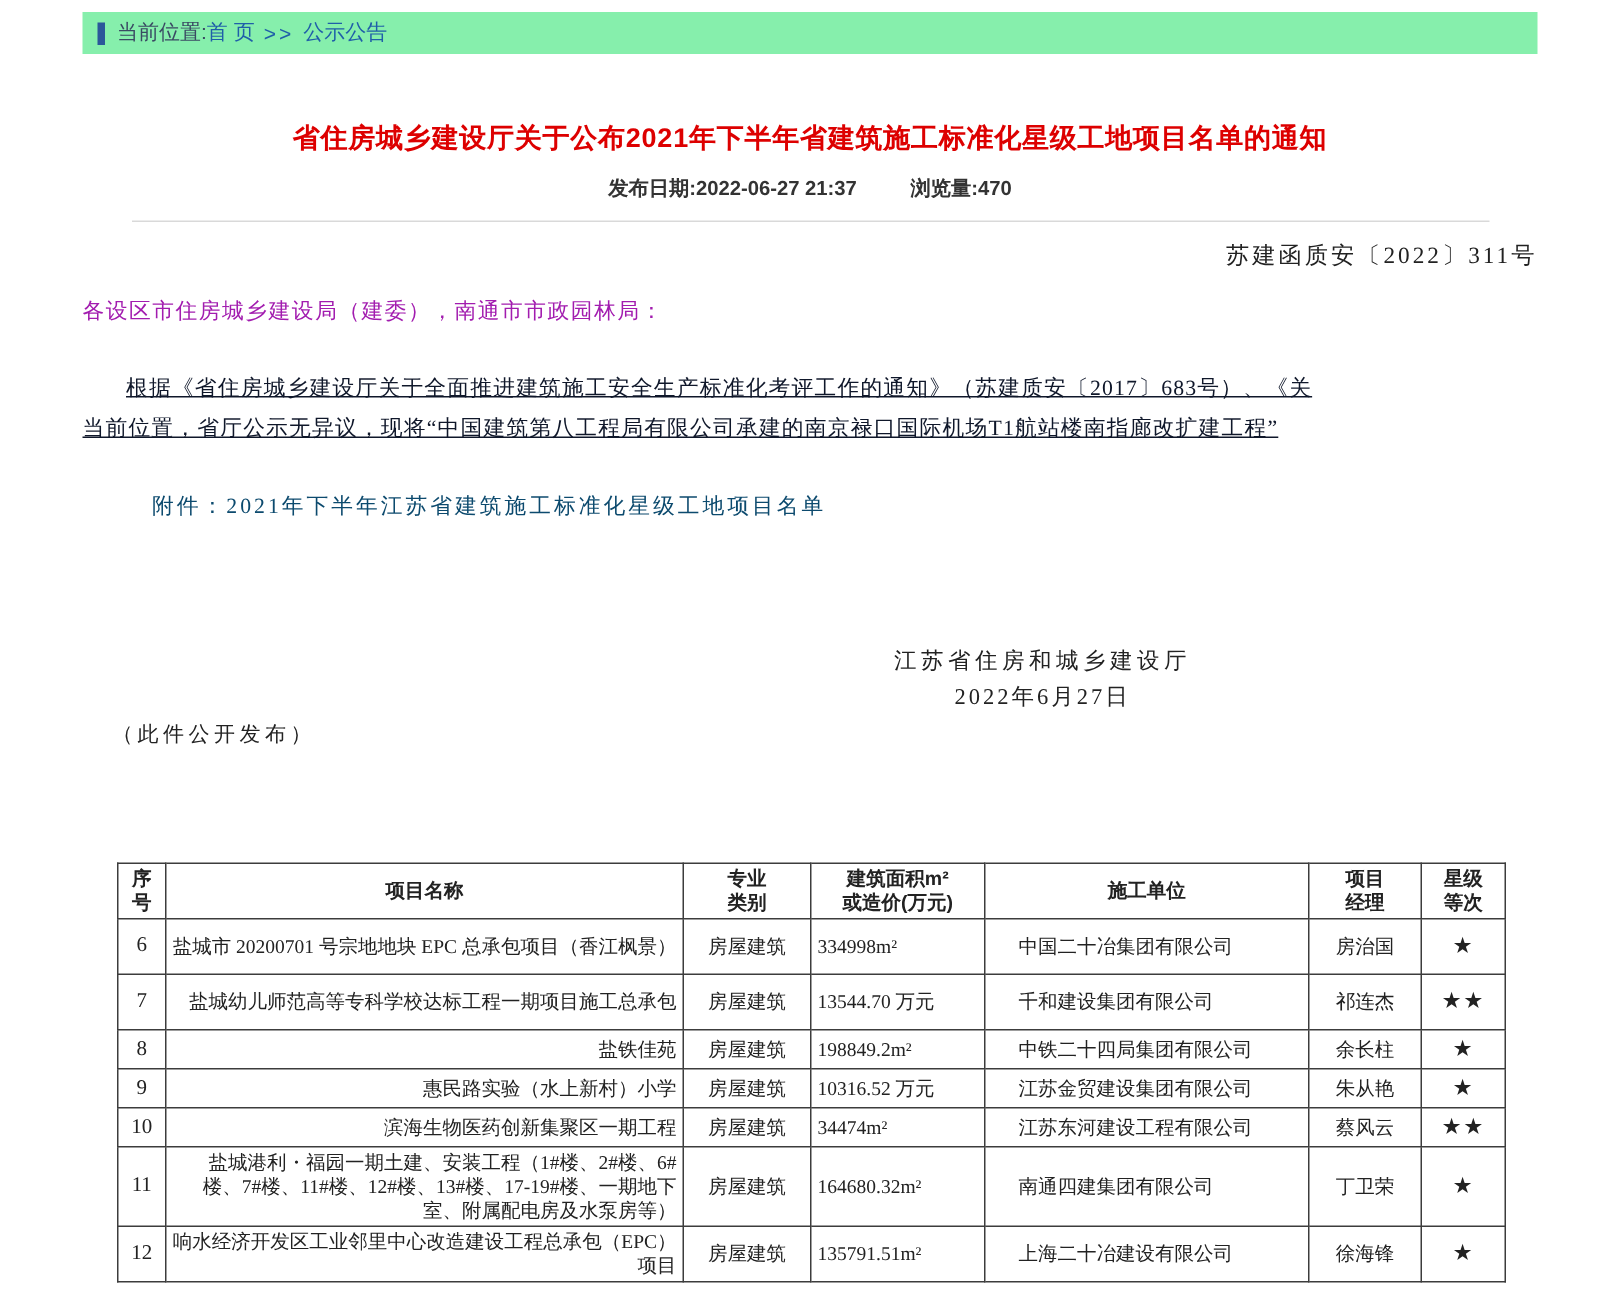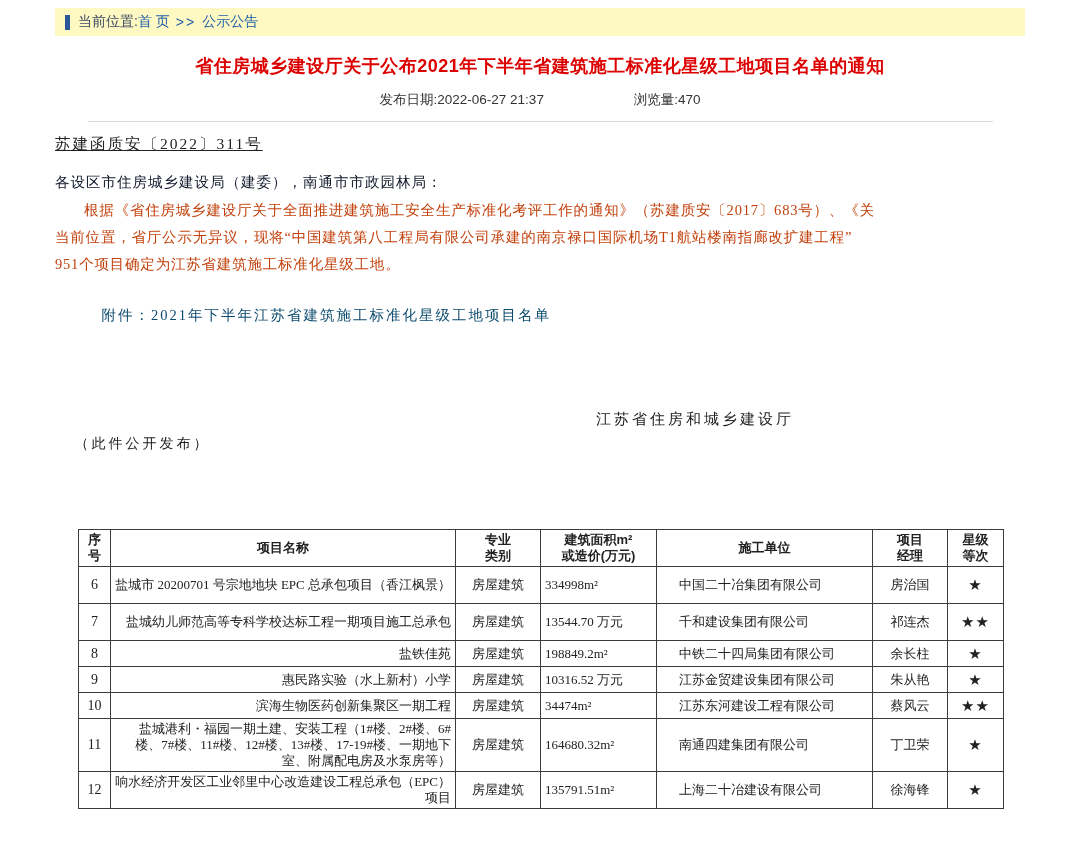--- a/index.html
+++ b/index.html
@@ -3,78 +3,77 @@
 <meta charset="utf-8">
 <style>
   * { margin: 0; padding: 0; box-sizing: border-box; }
   html, body { width: 1080px; height: 860px; overflow: hidden; background: #ffffff; }
   body { font-family: "Liberation Serif", "DejaVu Serif", serif; color: #222; }
 
   
   .crumbbar {
     margin: 8px 55px 0 55px;
     height: 28px;
-    background: #fef9c3;
+    background: #86efac;
     display: flex;
     align-items: center;
     padding-left: 10px;
     font-family: "Liberation Sans", "DejaVu Sans", sans-serif;
     font-size: 14px;
     color: #3a4a63;
   }
   .crumb-marker {
     display: inline-block;
     width: 5px; height: 15px;
     background: #2b579a;
     margin-right: 8px;
   }
   .crumbbar a { color: #1f5fa9; text-decoration: none; cursor: pointer; }
   .crumb-sep { color: #1f5fa9; margin: 0 6px; letter-spacing: 2px; }
 
   
   .article { padding: 0 55px; }
   .art-title {
-    margin-top: 18px;
+    margin-top: 44px;
     text-align: center;
     color: #dd0000;
     font-weight: bold;
     font-size: 18px;
     font-family: "Liberation Sans", "DejaVu Sans", sans-serif;
     letter-spacing: 0.5px;
   }
   .art-meta {
     margin-top: 13px;
     text-align: center;
     font-size: 13.5px;
     color: #333;
     font-family: "Liberation Sans", "DejaVu Sans", sans-serif;
   }
-  .art-meta span { margin: 0 43px; }
+  .art-meta span { margin: 0 16px; font-weight: bold; }
   .divider {
     margin: 12px auto 0 auto;
     width: 905px;
     border-top: 1px solid #d9d9d9;
     height: 0;
   }
   .doc-number {
     margin-top: 12px;
-    text-align: left;
+    text-align: right;
     font-size: 15.5px;
     color: #222;
     letter-spacing: 2px;
-    text-decoration: underline;
   }
   .salutation {
     margin-top: 16px;
     font-size: 14.5px;
     line-height: 22px;
-    color: #0f172a;
+    color: #a21caf;
     letter-spacing: 1px;
   }
-  .body-para { margin-top: 4px; font-size: 14.5px; color: #c2410c; letter-spacing: 0.8px; }
+  .body-para { margin-top: 27px; font-size: 14.5px; color: #0f172a; letter-spacing: 0.8px; text-decoration: underline; }
   .body-line { line-height: 27px; white-space: nowrap; }
   .body-line.first { text-indent: 2em; }
   .attachment {
     margin-top: 28px;
     font-size: 14.5px;
     letter-spacing: 2px;
     padding-left: 3.2em;
     color: #0c4a6e;
   }
   .issuer-block {
@@ -159,27 +158,27 @@
 
   <div class="divider"></div>
 
   <div class="doc-number">苏建函质安〔2022〕311号</div>
 
   <div class="salutation">各设区市住房城乡建设局（建委），南通市市政园林局：</div>
 
   <div class="body-para">
     <div class="body-line first">根据《省住房城乡建设厅关于全面推进建筑施工安全生产标准化考评工作的通知》（苏建质安〔2017〕683号）、《关</div>
     <div class="body-line">当前位置，省厅公示无异议，现将“中国建筑第八工程局有限公司承建的南京禄口国际机场T1航站楼南指廊改扩建工程”</div>
-    <div class="body-line">951个项目确定为江苏省建筑施工标准化星级工地。</div>
   </div>
 
   <div class="attachment">附件：2021年下半年江苏省建筑施工标准化星级工地项目名单</div>
 
   <div class="issuer-block">
     <div class="issuer-line">江苏省住房和城乡建设厅</div>
+    <div class="issue-date">2022年6月27日</div>
   </div>
 
   <div class="public-note">（此件公开发布）</div>
 </div>
 
 <table class="proj-table">
   <colgroup>
     <col class="col-no">
       <col class="col-name">
       <col class="col-cat">

